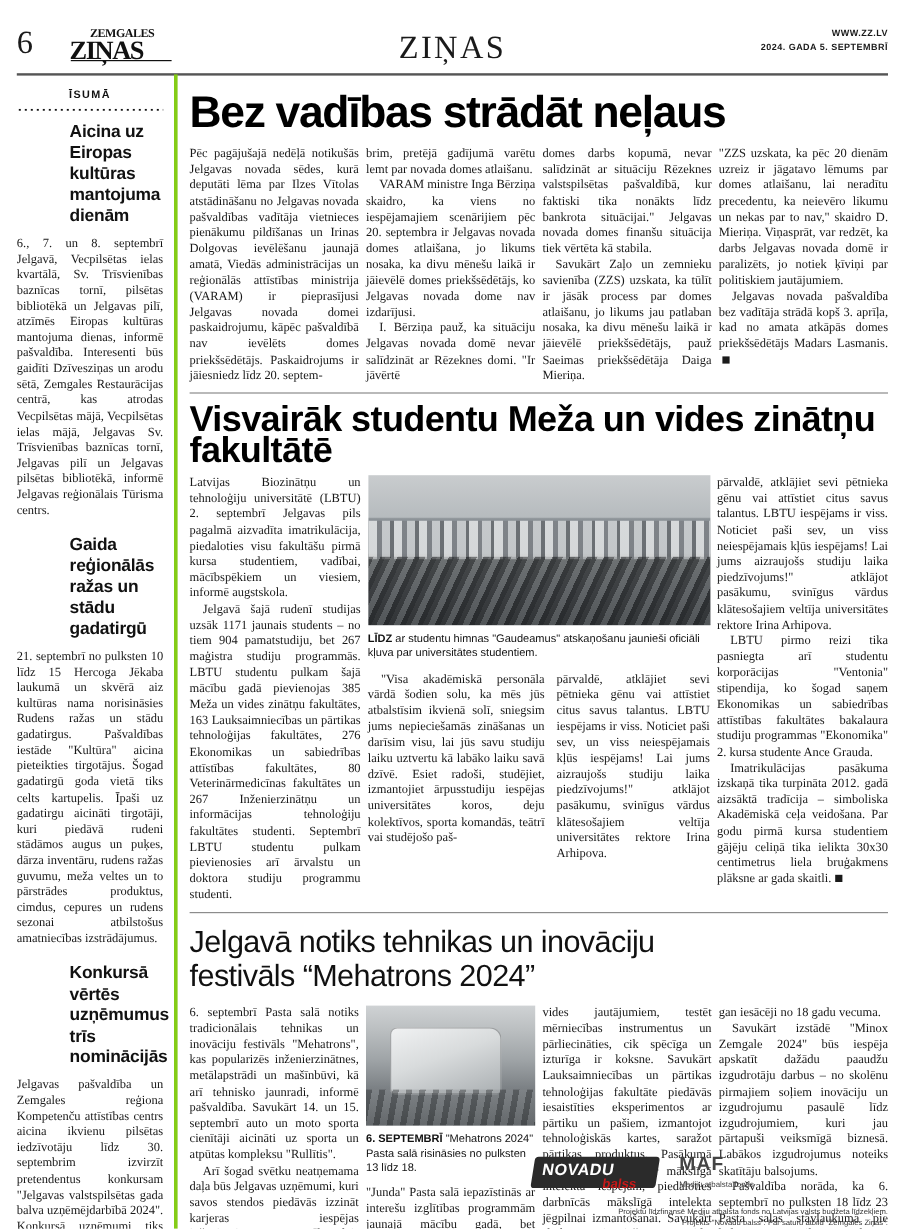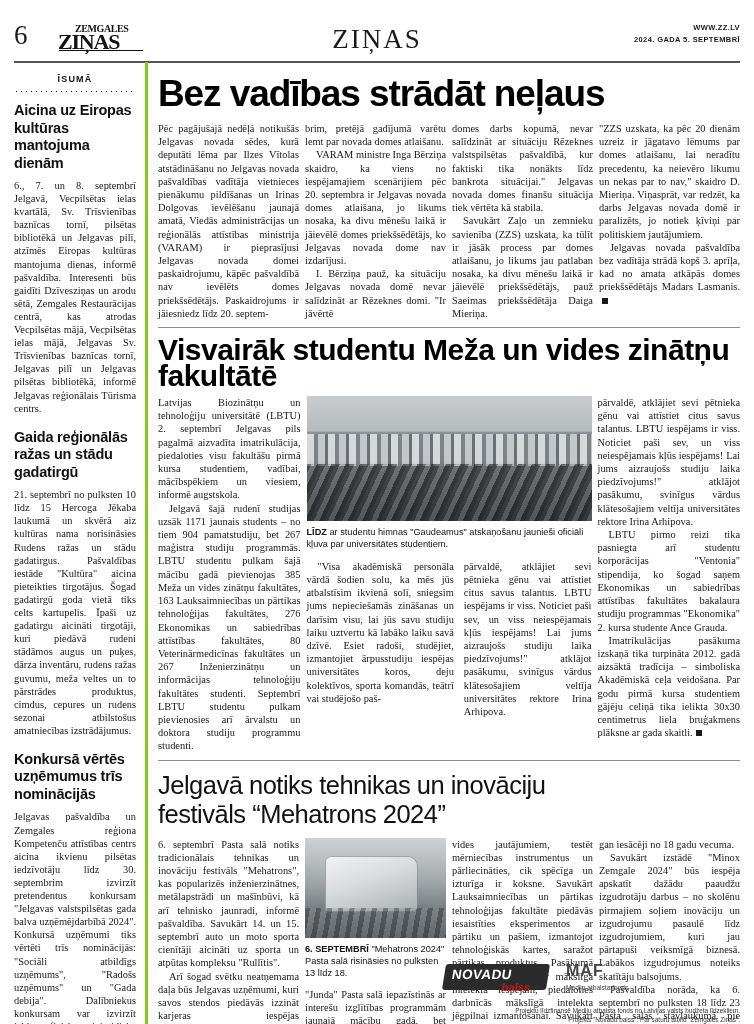--- a/index.html
+++ b/index.html
@@ -112,20 +112,21 @@
     background-repeat: repeat-x;
   }
   .side-head {
     font-family: "Liberation Sans", sans-serif;
     font-weight: bold;
     font-size: 14.5px;
     line-height: 17.5px;
     letter-spacing: -0.2px;
     color: #111;
     margin-bottom: 7px;
+    margin-left: 44px;
   }
   .side-body {
     font-family: "Liberation Serif", serif;
     font-size: 10.4px;
     line-height: 13.1px;
     text-align: justify;
     text-justify: inter-word;
     hyphens: auto;
     color: #181818;
     margin-bottom: 14px;

